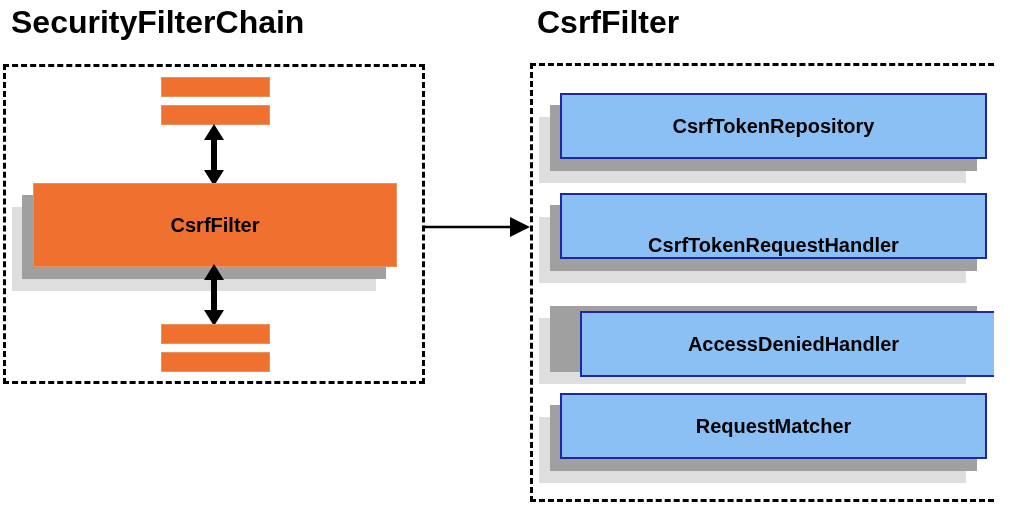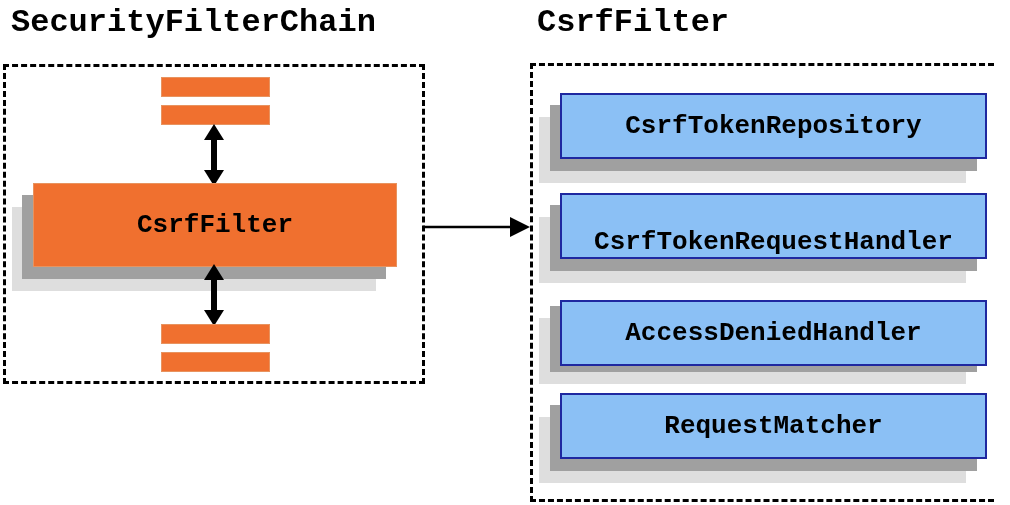--- a/index.html
+++ b/index.html
@@ -7,21 +7,20 @@
     padding: 0;
     background: #ffffff;
     font-family: "Liberation Sans", sans-serif;
   }
   .stage {
     position: relative;
     width: 994px;
     height: 505px;
     background: var(--bg, #ffffff);
     overflow: hidden;
-    font-family: Liberation Mono, monospace;
   }
   .title {
     position: absolute;
     margin: 0;
     font-size: 32px;
     font-weight: bold;
     color: #000000;
     white-space: nowrap;
   }
   .title-left { left: 11px; top: 4px; }
@@ -51,21 +50,21 @@
   .bar-4 { top: 352px; }
 
   .shadow {
     position: absolute;
     box-sizing: border-box;
   }
   .shadow.dark  { background: var(--shadow-dark, #A0A0A0); }
   .shadow.light { background: var(--shadow-light, #DEDEDE); }
 
   .node-label {
-    font-size: 26px;
+    font-size: 20px;
     font-weight: bold;
     color: #000000;
     white-space: nowrap;
   }
 
   .main-node {
     position: absolute;
     left: 33px; top: 183px; width: 364px; height: 84px;
     background: var(--orange, #F0702F);
     border: 1px solid var(--orange-border, #e8935f);
@@ -85,21 +84,21 @@
     box-sizing: border-box;
     display: flex;
     align-items: center;
     justify-content: center;
   }
   .comp-shadow-dark  { left: 550px; width: 427px; height: 66px; }
   .comp-shadow-light { left: 539px; width: 427px; height: 66px; }
 
   .comp-1 { top: 93px; }  .comp-1-sd { top: 105px; } .comp-1-sl { top: 117px; }
   .comp-2 { top: 193px; align-items: flex-end; } .comp-2-sd { top: 205px; } .comp-2-sl { top: 217px; }
-  .comp-3 { top: 300px; } .comp-3-sd { top: 306px; } .comp-3-sl { top: 318px; }
+  .comp-3 { top: 311px; margin-left: 20px; } .comp-3-sd { top: 306px; } .comp-3-sl { top: 318px; }
   .comp-4 { top: 393px; } .comp-4-sd { top: 405px; } .comp-4-sl { top: 417px; }
 
   .arrow-svg { position: absolute; }
   .v-arrow-1 { left: 201px; top: 124px; }
   .v-arrow-2 { left: 201px; top: 264px; }
   .h-arrow   { left: 423px; top: 216px; }
 </style>
 </head>
 <body>
 

